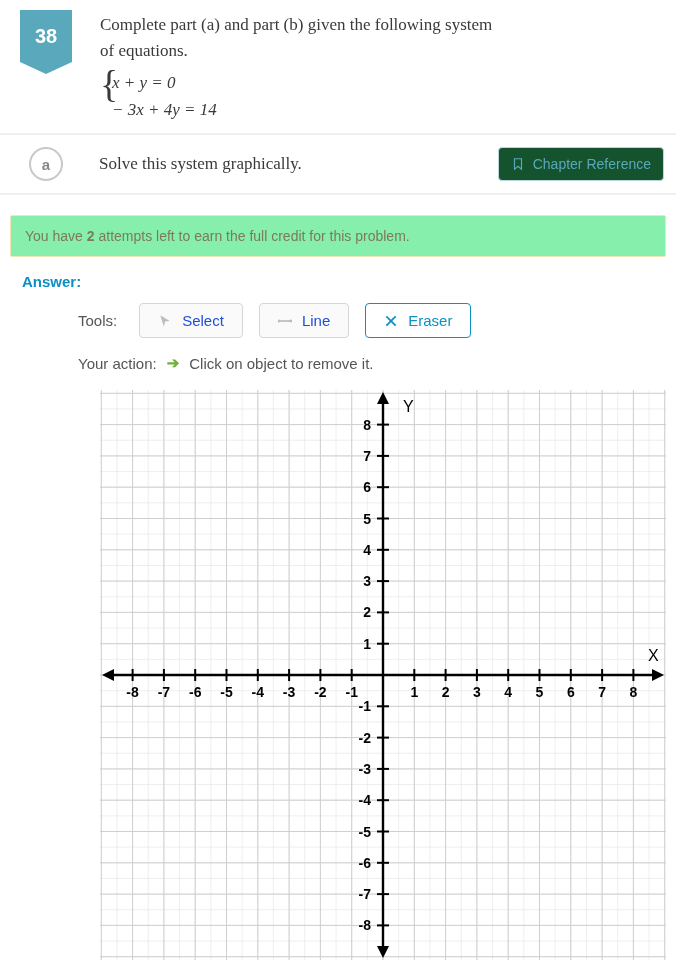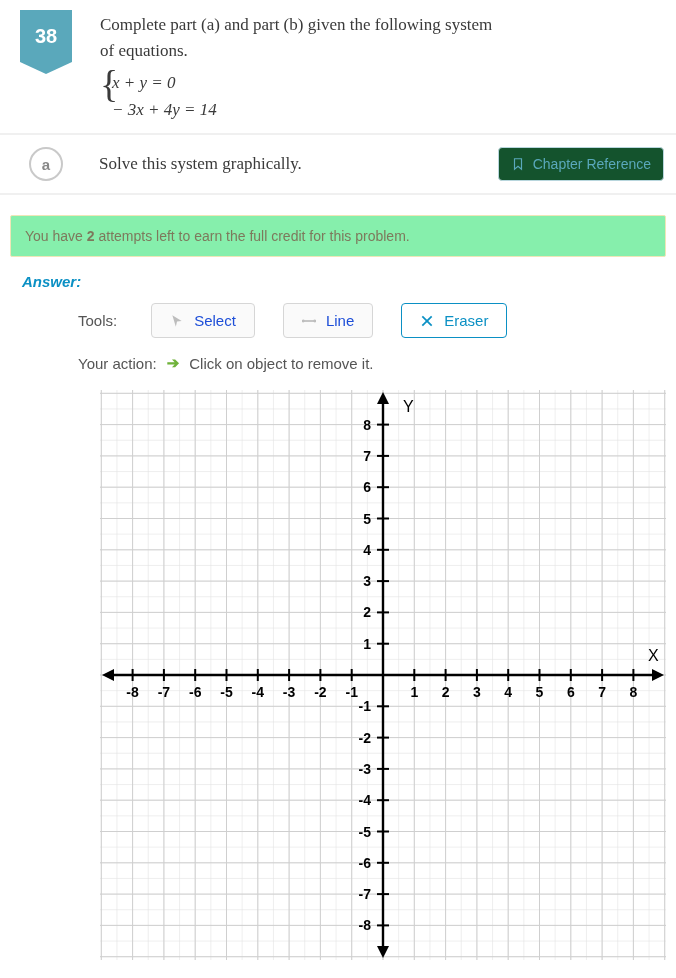--- a/index.html
+++ b/index.html
@@ -11,23 +11,23 @@
 .equations { font-family: Georgia, serif; font-style: italic; margin-top: 6px; position: relative; padding-left: 12px; font-size: 17px; }
 .equations .brace { position: absolute; left: 0; top: -4px; font-size: 38px; font-style: normal; line-height: 1; }
 .eqrow { line-height: 1.6; }
 .block2 { display: flex; align-items: center; padding: 12px 12px 12px 0; border-bottom: 2px solid #f0f0f0; }
 .partletter { width: 34px; height: 34px; border: 2px solid #c9c9c9; border-radius: 50%; display: flex; align-items: center; justify-content: center; margin-left: 29px; margin-right: 36px; font-family: -apple-system, Arial, sans-serif; font-weight: 700; color: #888; font-size: 15px; flex-shrink: 0; }
 .parttext { flex: 1; font-size: 17px; color: #3a3a3a; }
 .chapref { border: 1px solid #b8d6dd; border-radius: 4px; padding: 8px 12px; color: #5aa8bb; font-family: -apple-system, Arial, sans-serif; font-size: 14px; background: #14532d; display: flex; align-items: center; gap: 8px; }
 .chapref svg { width: 14px; height: 14px; stroke: #5aa8bb; fill: none; stroke-width: 2; }
 .attempts { margin: 20px 10px 16px 10px; background: #86efac; border: 1px solid #efe6b8; padding: 12px 14px; color: #7d795c; font-family: -apple-system, Arial, sans-serif; font-size: 14px; border-radius: 2px; }
 .attempts b { font-weight: 700; }
-.answerrow { padding: 0 10px 0 22px; font-family: -apple-system, Arial, sans-serif; font-style: italic; }
+.answerrow { padding: 0 10px 0 22px; font-family: -apple-system, Arial, sans-serif; }
 .answerlabel { color: #0b90c4; font-weight: 700; font-size: 15px; }
-.toolsrow { display: flex; align-items: center; gap: 28px; margin-top: 12px; padding-left: 78px; font-family: -apple-system, Arial, sans-serif; }
+.toolsrow { display: flex; align-items: center; gap: 16px; margin-top: 12px; padding-left: 78px; font-family: -apple-system, Arial, sans-serif; }
 .toolslabel { color: #555; font-size: 15px; margin-right: 6px; }
 .toolbtn { border: 1px solid #d6d6d6; background: #fafafa; border-radius: 4px; padding: 8px 18px; color: #1d4ed8; font-size: 15px; display: flex; align-items: center; gap: 10px; }
 .toolbtn.active { border-color: #0b90c4; color: #0b90c4; background: #fff; }
 .toolbtn svg { width: 14px; height: 14px; }
 .actionrow { padding-left: 78px; margin-top: 16px; color: #555; font-family: -apple-system, Arial, sans-serif; font-size: 15px; display: flex; align-items: center; gap: 10px; }
 .actionrow .arrow { color: #6fb23a; font-weight: 700; }
 .grapharea { margin: 18px 0 0 100px; width: 566px; height: 570px; position: relative; }
 </style>
 </head>
 <body>

